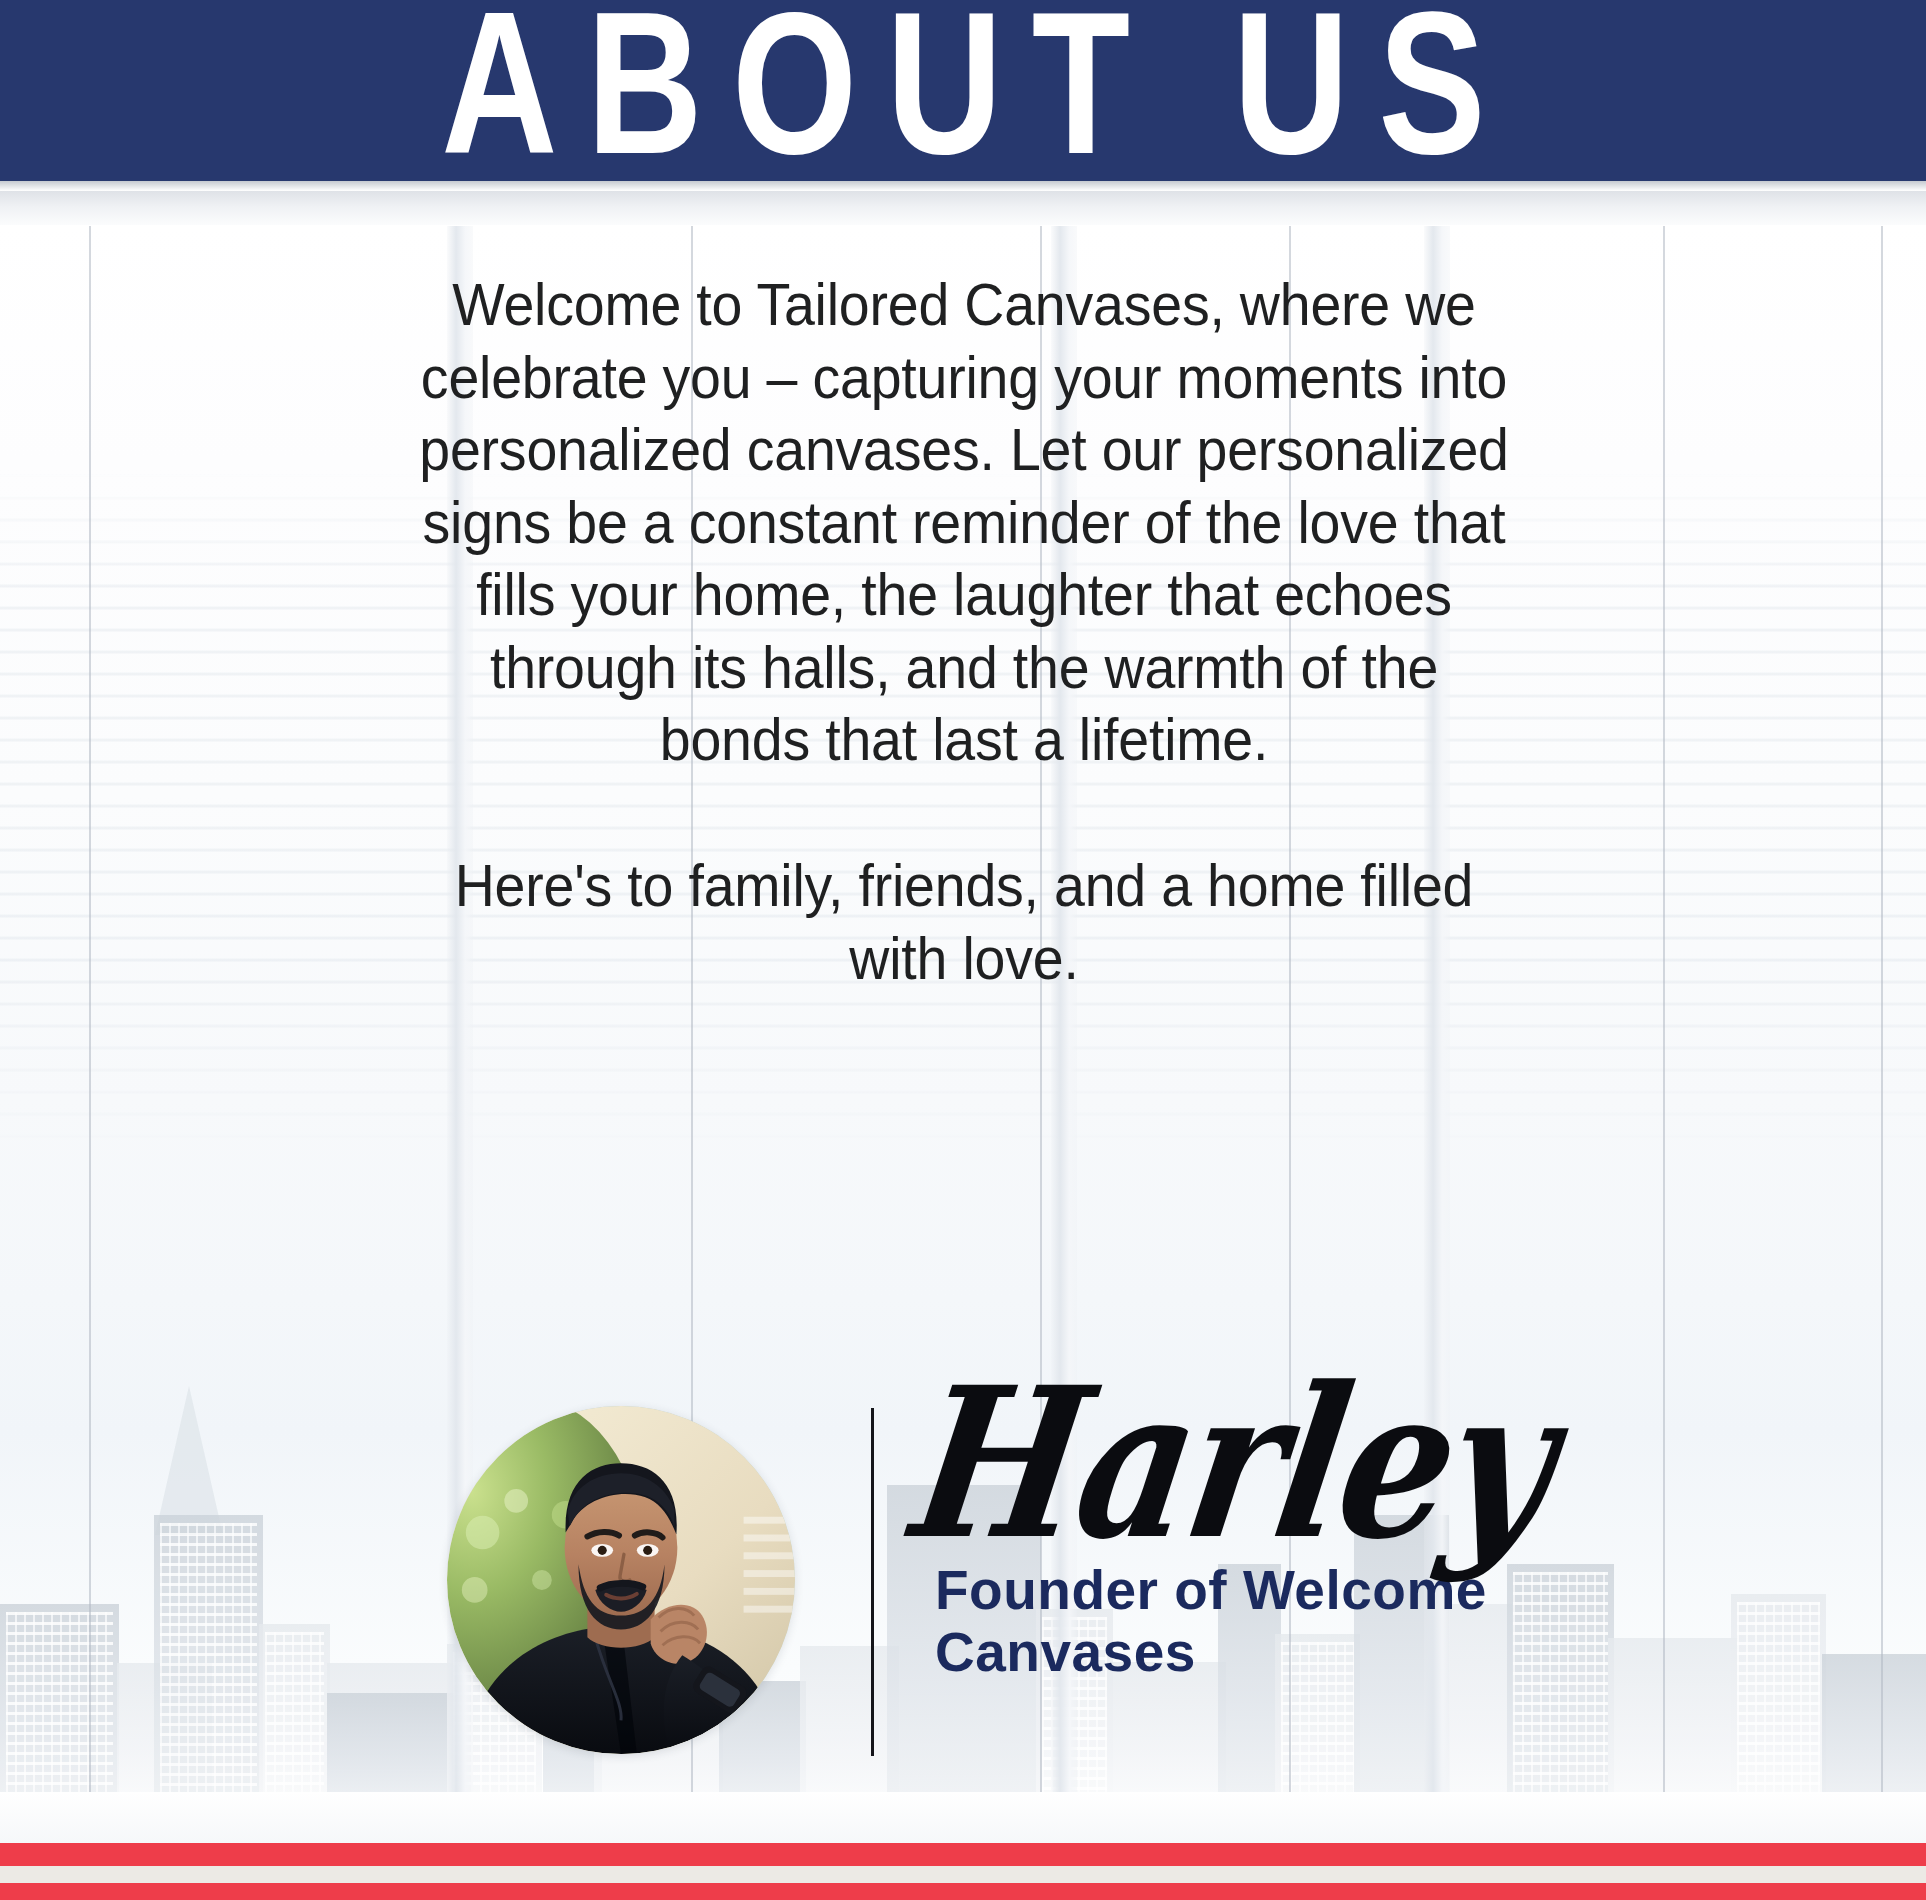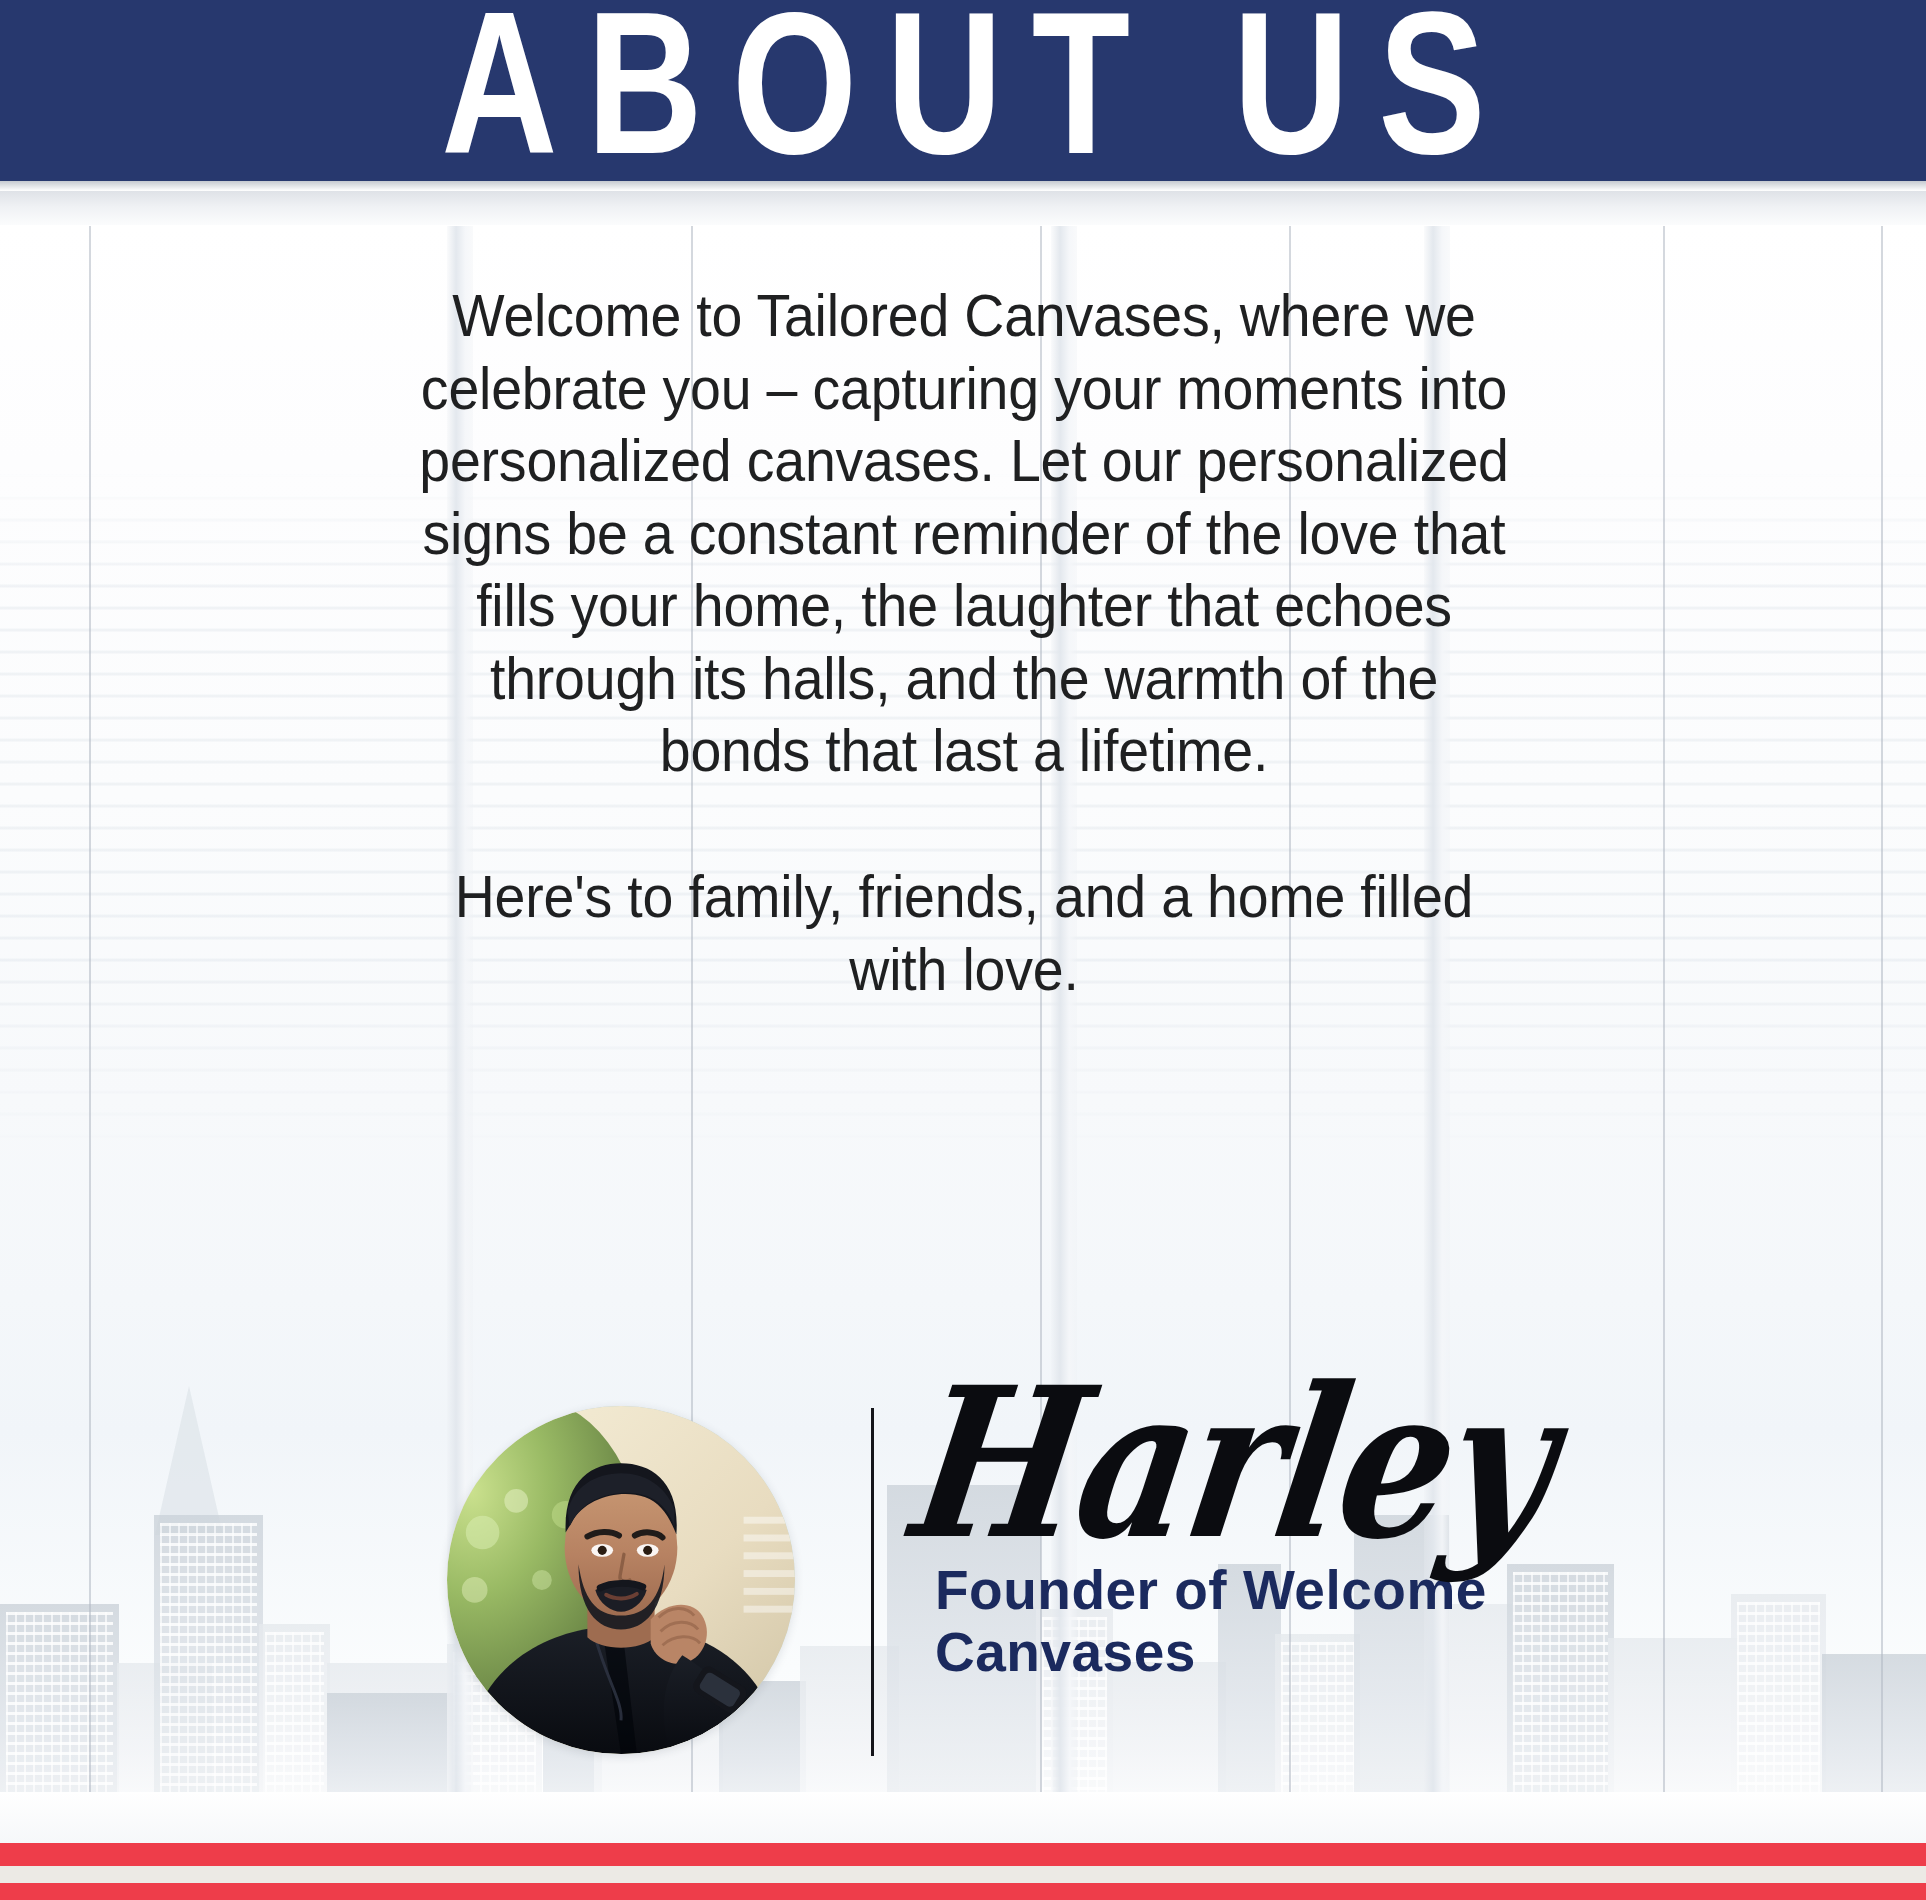--- a/index.html
+++ b/index.html
@@ -166,21 +166,21 @@
     height: 34px;
     background: linear-gradient(to bottom, #dfe2e7 0%, #eff1f4 45%, #fbfcfd 100%);
     z-index: 4;
   }
 
   
   .copy {
     position: absolute;
     left: 50%;
     transform: translateX(-50%);
-    top: 280px;
+    top: 269px;
     width: 1168px;
     z-index: 6;
     text-align: center;
     color: #1e1e1e;
   }
   .copy p {
     margin: 0;
     font-family: "Liberation Sans", sans-serif;
     font-weight: 400;
     font-size: 59px;

